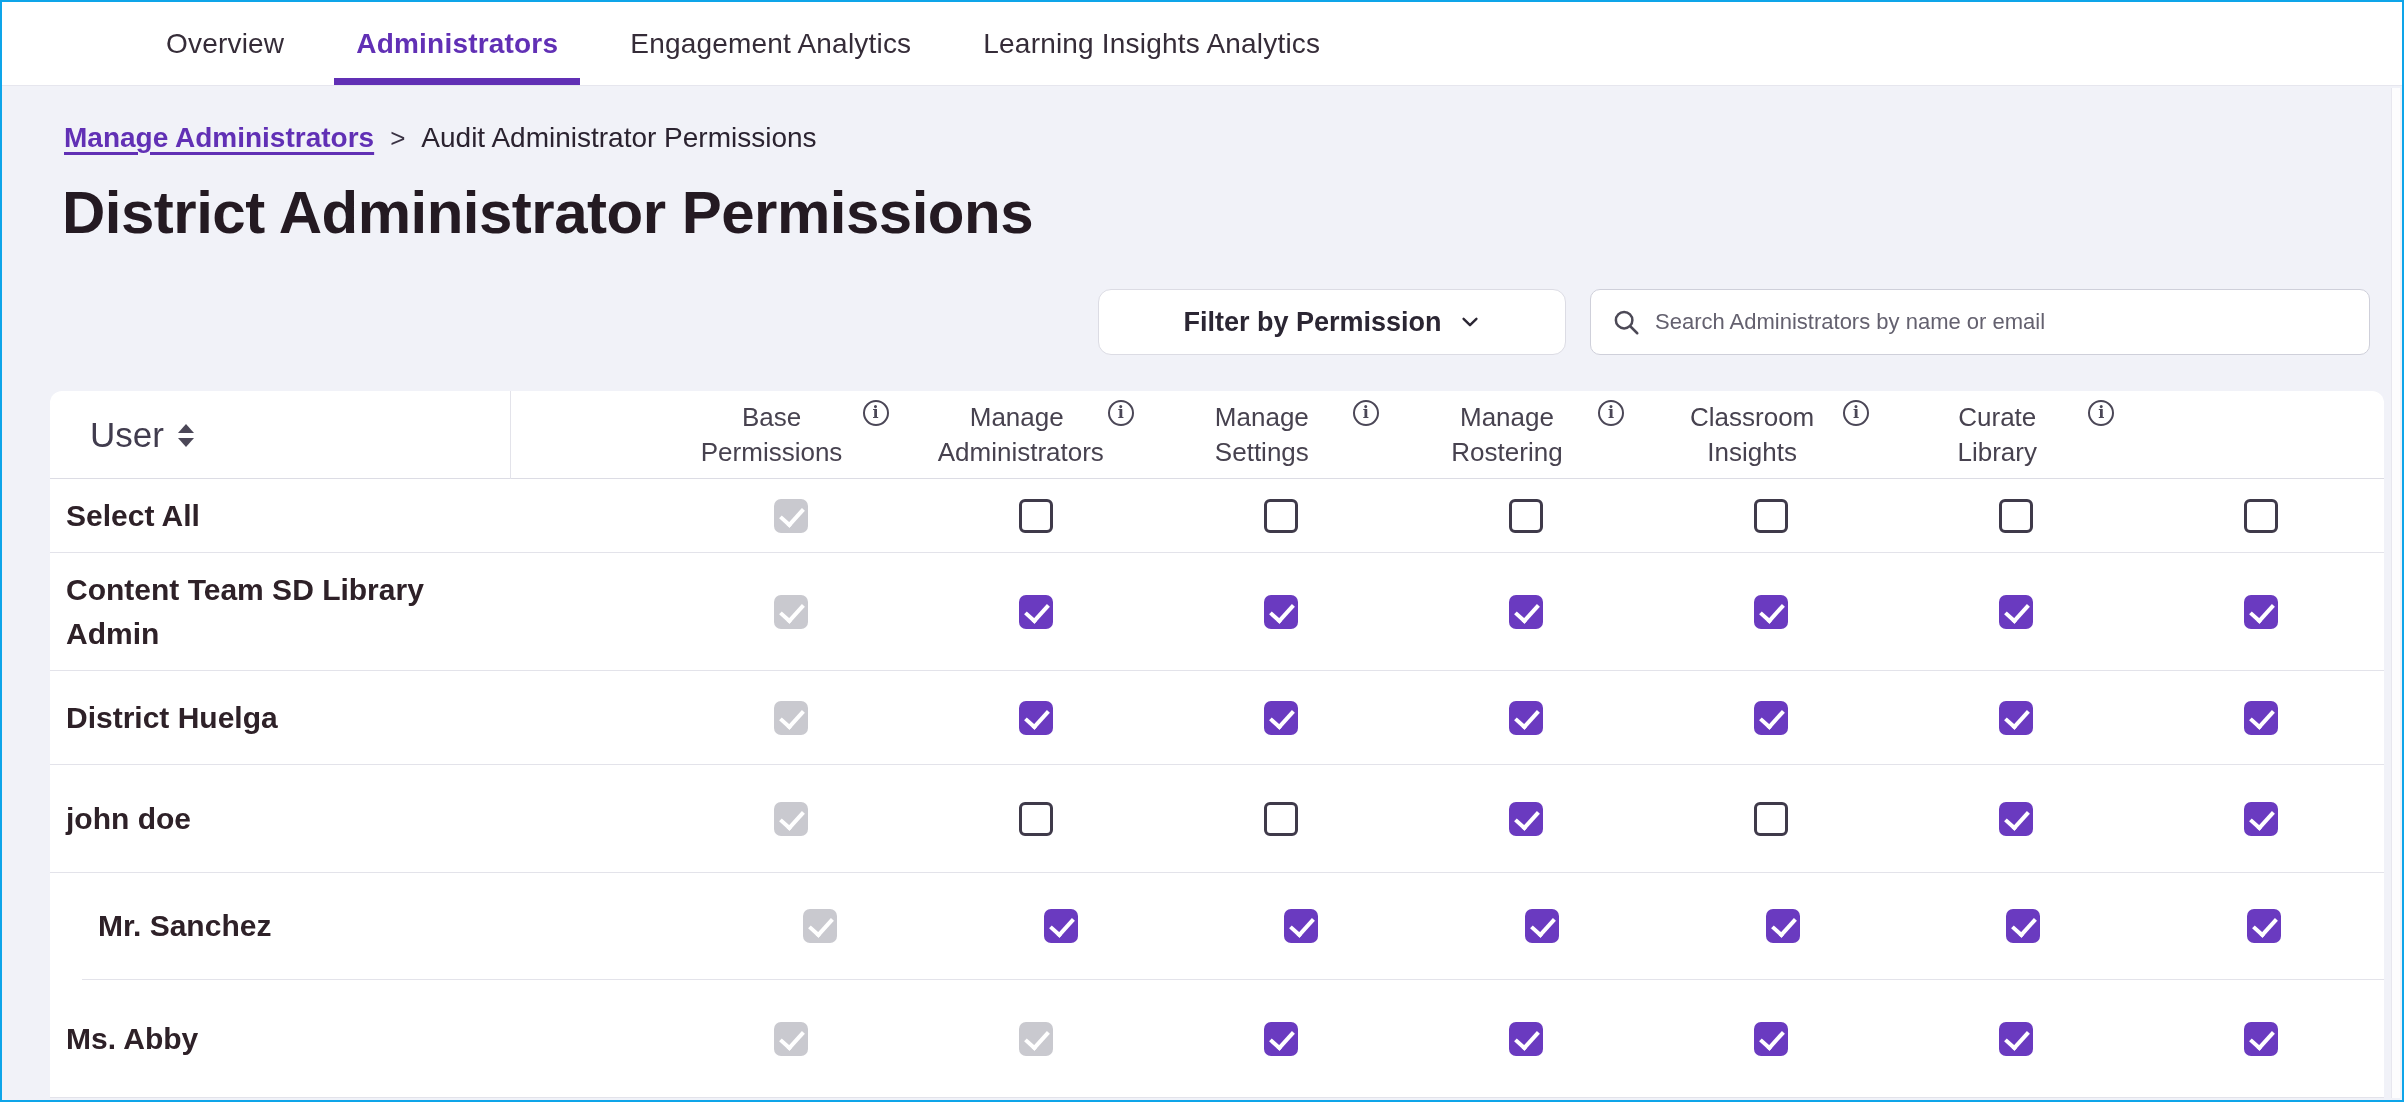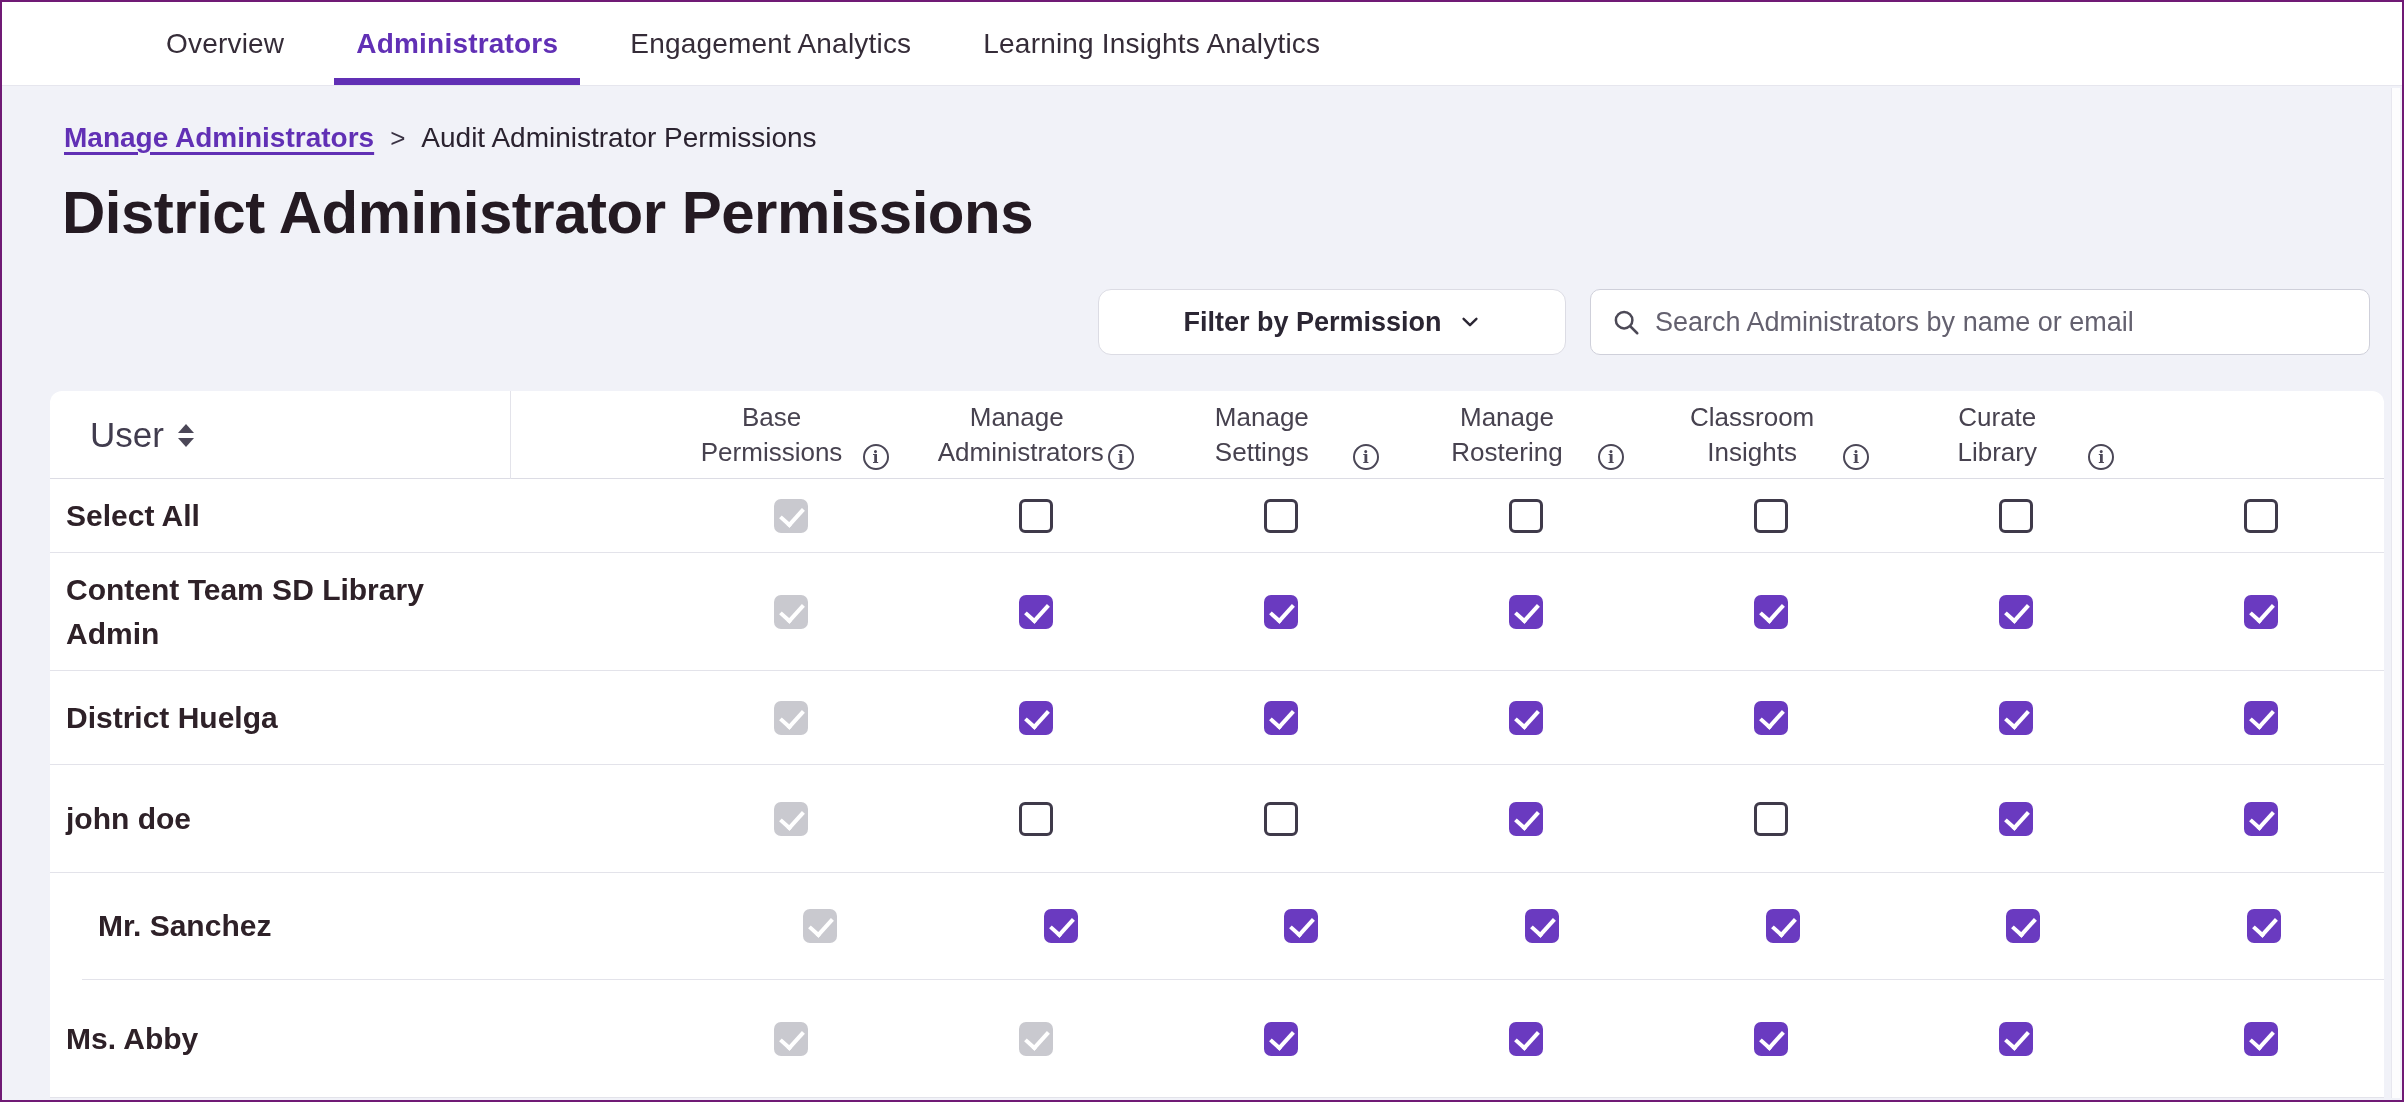--- a/index.html
+++ b/index.html
@@ -7,53 +7,53 @@
     --cb-on:#6a3ac0;
     --cb-disabled:#c9c9cf;
     --ink:#241a22;
     --ink-soft:#49445a;
     --bg:#f1f2f8;
     --line:#e3e3ea;
   }
   *{box-sizing:border-box;margin:0;padding:0;}
   html,body{width:2404px;height:1102px;}
   body{font-family:"Liberation Sans","DejaVu Sans",sans-serif;background:#fff;}
-  .window{position:relative;width:2404px;height:1102px;border:2px solid #701a75;overflow:hidden;background:var(--bg);}
+  .window{position:relative;width:2404px;height:1102px;border:2px solid #0ea5e9;overflow:hidden;background:var(--bg);}
 
   
   .topnav{height:84px;background:#fff;border-bottom:1px solid #e6e6ee;display:flex;align-items:stretch;padding-left:128px;}
   .tab{position:relative;display:flex;align-items:center;padding:0 36px;font-size:28px;color:#352c38;cursor:pointer;font-weight:500;letter-spacing:.2px;}
   .tab.active{color:var(--accent);font-weight:700;text-align:center;}
   .tab.active::after{content:"";position:absolute;left:14px;right:14px;bottom:0;height:7px;background:var(--accent);}
 
   
   .content{padding:36px 32px 0 60px;}
   .breadcrumb{font-size:28px;color:#2b2330;display:flex;align-items:center;gap:16px;margin-left:2px;}
   .breadcrumb a{color:var(--accent);font-weight:700;text-decoration:underline;text-underline-offset:5px;text-decoration-thickness:2.5px;cursor:pointer;}
   .crumb-sep{font-size:26px;color:#3a3344;}
   h1{margin-top:24px;font-size:60px;font-weight:800;color:var(--ink);letter-spacing:-.5px;}
 
   .toolbar{margin-top:42px;display:flex;justify-content:flex-end;gap:24px;}
   .filter-btn{width:468px;height:66px;background:#fff;border:1.5px solid #dcdce4;border-radius:13px;display:flex;align-items:center;justify-content:center;gap:17px;font-size:27px;font-weight:600;color:#2b2633;cursor:pointer;}
   .chev{width:22px;height:22px;flex:none;}
   .search{width:780px;height:66px;background:#fff;border:1.5px solid #cfd0da;border-radius:10px;display:flex;align-items:center;padding:0 20px;gap:14px;}
   .search svg{flex:none;}
-  .search input{border:none;outline:none;flex:1;font-size:27px;color:#a21caf;font-family:inherit;background:transparent;}
+  .search input{border:none;outline:none;flex:1;font-size:22px;color:#a21caf;font-family:inherit;background:transparent;}
   .search input::placeholder{color:#64616f;}
 
   
   .table{margin-top:36px;margin-left:-12px;margin-right:-14px;background:#fff;border-radius:12px 12px 0 0;overflow:hidden;}
   .grid{display:grid;grid-template-columns:461px 157px repeat(7,1fr);align-items:center;}
   .thead{height:88px;border-bottom:1.5px solid #dcdce4;}
   .th-user{display:flex;align-items:center;height:88px;padding-left:40px;font-size:35px;color:#413c4e;border-right:1.5px solid var(--line);cursor:pointer;}
   .sort{display:inline-flex;flex-direction:column;gap:5px;margin-left:14px;}
   .sort i{display:block;width:0;height:0;border-left:8px solid transparent;border-right:8px solid transparent;}
   .sort .up{border-bottom:9px solid #4b4757;}
   .sort .dn{border-top:9px solid #4b4757;}
-  .hcell{display:flex;align-items:flex-end;justify-content:center;gap:12px;}
+  .hcell{display:flex;align-items:flex-start;justify-content:center;gap:12px;}
   .col-label{max-width:158px;text-align:center;font-size:26px;line-height:1.35;color:#47424f;}
   .info{width:26px;height:26px;border:2.5px solid #4b4757;border-radius:50%;position:relative;flex:none;cursor:pointer;}
   .info::after{content:"i";position:absolute;inset:0;display:flex;align-items:center;justify-content:center;font-size:16px;font-weight:700;font-family:"DejaVu Serif",serif;color:#4b4757;}
 
   .row{border-bottom:1.5px solid var(--line);}
   .name{grid-column:1 / 3;padding-left:16px;font-size:30px;font-weight:700;color:#2e2128;max-width:400px;line-height:1.45;}
   .ccell{display:flex;align-items:center;justify-content:center;}
   .cb{width:34px;height:34px;border-radius:7px;position:relative;flex:none;}
   .cb.off{background:#fff;border:3px solid #3f3a4a;border-radius:6px;cursor:pointer;}
   .cb.on{background:var(--cb-on);cursor:pointer;}

